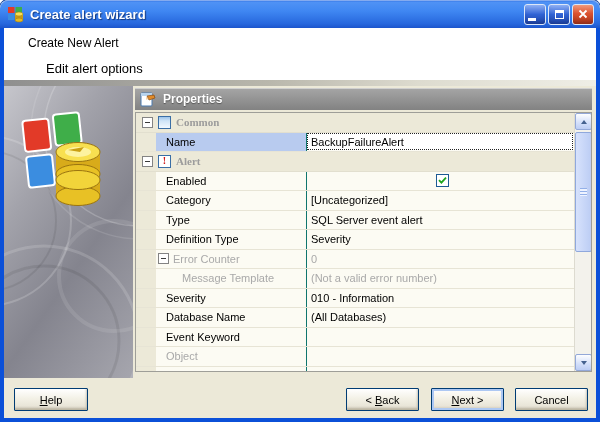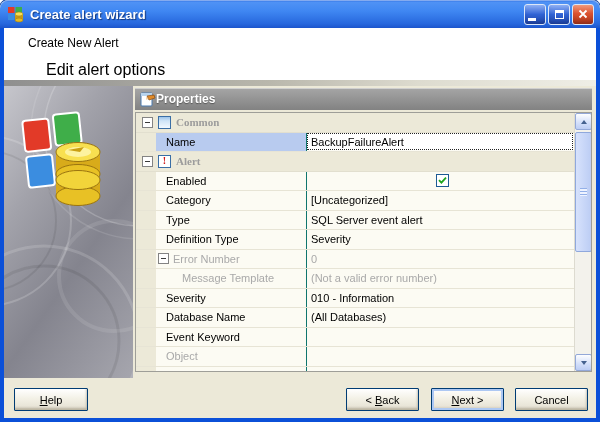--- a/index.html
+++ b/index.html
@@ -40,38 +40,38 @@
     cursor:default; padding:0;
   }
   .winbtn.min,.winbtn.max{ background:linear-gradient(180deg,#8fb0f4,#3264d6 50%,#2450bc); }
   .winbtn.close{ background:linear-gradient(180deg,var(--close-red-light,#f09a7e),#dd5331 45%,var(--close-red,#c33c18)); }
   .glyph-min{ width:8px; height:3px; background:#fff; align-self:flex-end; margin:0 6px 3px 0; }
   .glyph-max{ width:9px; height:9px; border:1px solid #fff; border-top-width:3px; }
 
   
   .header{ position:absolute; left:4px; top:28px; width:592px; height:52px; background:#fff; z-index:2; }
   .header-title{ position:absolute; left:24px; top:8px; font-size:12px; font-weight:normal; color:#000; }
-  .header-subtitle{ position:absolute; left:42px; top:33px; font-size:16px; color:#000;text-align:center; }
+  .header-subtitle{ position:absolute; left:42px; top:33px; font-size:13px; color:#000;text-align:center; }
   .header-strip{
     position:absolute; left:4px; top:80px; width:592px; height:6px; z-index:2;
     background:linear-gradient(90deg,#8f8f8f 0%,#b9b7ac 45%,#dddbcf 70%,#efeee6 100%);
   }
 
   
   .sidebar{
     position:absolute; left:4px; top:86px; width:129px; height:292px; z-index:2; overflow:hidden;
     background:linear-gradient(125deg,#c6c6cc 0%,#a2a2aa 30%,#84848e 60%,#a6a6ae 100%);
   }
 
   
   .panel-header{
     position:absolute; left:135px; top:88px; width:457px; height:22px; z-index:2;
     background:linear-gradient(180deg,#a6a6a6, var(--header-gray,#828282));
     box-shadow:inset 0 1px 0 #cfcfcf;
-    display:flex; align-items:center; gap:0; padding-left:5px;
+    display:flex; align-items:center; gap:7px; padding-left:5px;
   }
   .panel-title{ color:#fff; font-weight:bold; font-size:12px; text-shadow:0 1px 1px #555; }
   .panel-icon{ width:16px; height:16px; flex:none; }
 
   
   .grid{
     position:absolute; left:135px; top:112px; width:457px; height:260px; z-index:2;
     background:#fcfbf3; border:1px solid #9e9e98; overflow:hidden;
   }
   .rows{ position:absolute; left:0; top:0; width:438px; height:258px; overflow:hidden; }
@@ -276,21 +276,21 @@
             <span>Definition Type</span>
           </div>
           <div class="pvalue">
             <span>Severity</span>
           </div>
         </div>
         <div class="row prop">
           <div class="gutter"></div>
           <div class="plabel disabled">
             <span class="expander"></span>
-            <span>Error Number</span>
+            <span>Error Counter</span>
           </div>
           <div class="pvalue">
             <span class="disabled">0</span>
           </div>
         </div>
         <div class="row prop">
           <div class="gutter"></div>
           <div class="plabel disabled indent1">
             <span>Message Template</span>
           </div>

